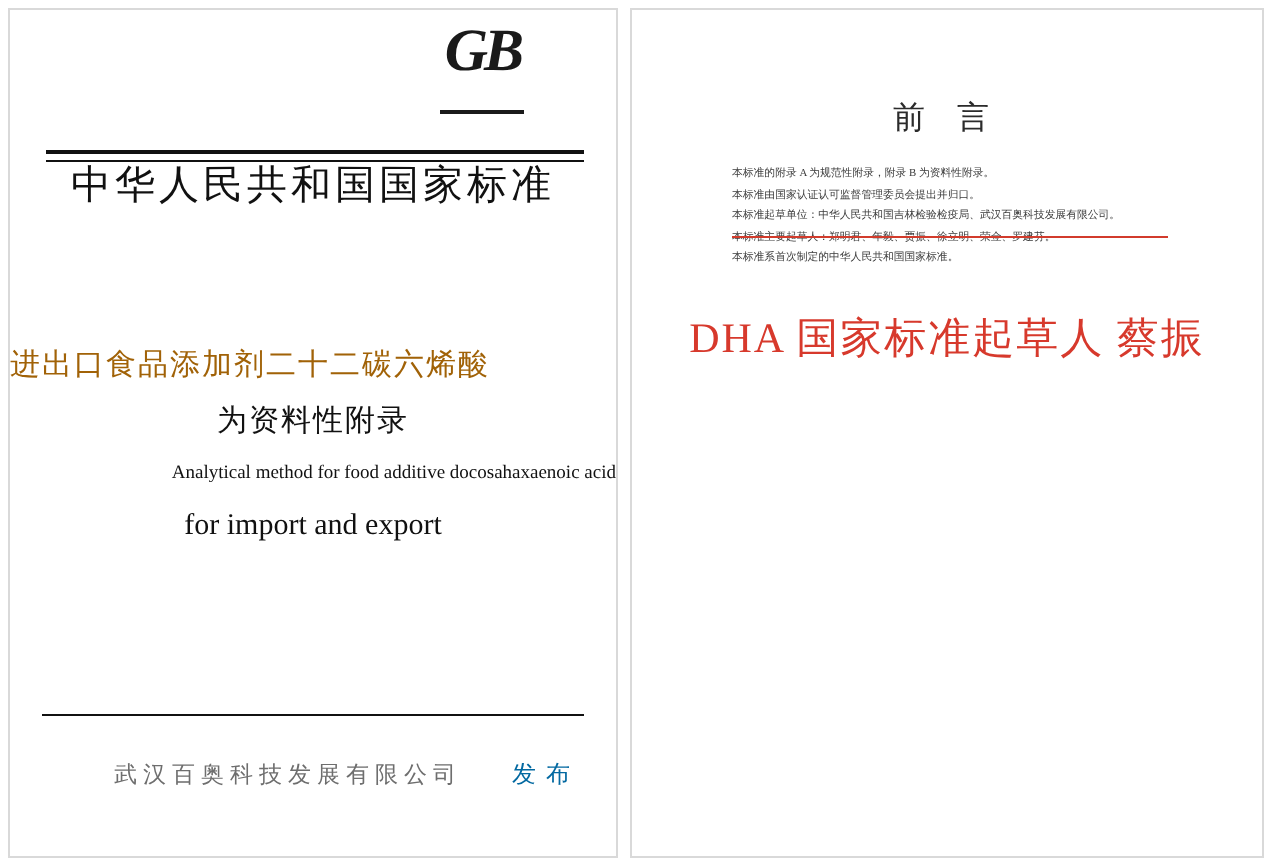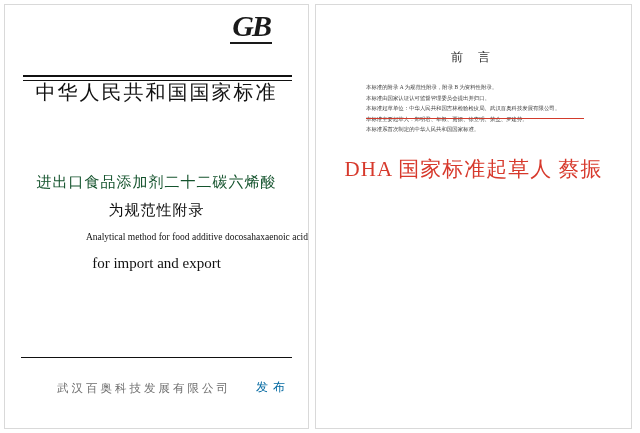--- a/index.html
+++ b/index.html
@@ -36,29 +36,29 @@
     width: 317px;
     height: 425px;
     margin: 4px 4px 4px 2px;
     border: 1px solid #d9d9d9;
     box-sizing: border-box;
   }
   
   .gb-logo {
     position: absolute;
     top: 6px;
-    right: 36px;
+    right: 46px;
     font-family: "Liberation Serif", serif;
     font-weight: bold;
     font-size: 30px;
     letter-spacing: -2px;
     color: #1a1a1a;
     line-height: 1;
     border-bottom: 2px solid #1a1a1a;
-    padding: 0 2px 1px 2px;
+    padding: 0 2px 14px 2px;
   }
   .gb-logo .g, .gb-logo .b {
     display: inline-block;
     font-style: italic;
   }
   .std-title {
     position: absolute;
     top: 38px;
     left: 0;
     width: 100%;
@@ -82,24 +82,24 @@
     top: 75px;
     left: 18px;
     width: 269px;
     border-top: 1px solid #111111;
   }
   .main-title-cn {
     position: absolute;
     top: 168px;
     left: 0;
     width: 100%;
-    text-align: center;
+    text-align: left;
     font-family: "Liberation Serif", serif;
     font-size: 15px;
-    color: #14532d;
+    color: #a16207;
     letter-spacing: 1px;
   }
   .main-title-cn2 {
     position: absolute;
     top: 196px;
     left: 0;
     width: 100%;
     text-align: center;
     font-family: "Liberation Serif", serif;
     font-size: 15px;
@@ -158,21 +158,21 @@
     letter-spacing: 1px;
   }
   
   .foreword-title {
     position: absolute;
     top: 44px;
     left: 0;
     width: 100%;
     text-align: center;
     font-family: "Liberation Serif", serif;
-    font-size: 12px;
+    font-size: 16px;
     letter-spacing: 6px;
     color: #2b2b2b;
   }
   .foreword-body {
     position: absolute;
     top: 78px;
     left: 50px;
     width: 222px;
     font-family: "Liberation Serif", serif;
     font-size: 5.4px;
@@ -210,21 +210,21 @@
 
   <div class="page page-left">
     <div class="gb-logo">
       <span class="g">GB</span>
     </div>
     <div class="std-title">中华人民共和国国家标准</div>
     <div class="rule-top"></div>
     <div class="rule-top-thin"></div>
 
     <div class="main-title-cn">进出口食品添加剂二十二碳六烯酸</div>
-    <div class="main-title-cn2">为规范性附录</div>
+    <div class="main-title-cn2">为资料性附录</div>
     <div class="main-title-en">Analytical method for food additive docosahaxaenoic acid</div>
     <div class="main-title-en2">for import and export</div>
 
     <div class="rule-bottom"></div>
     <div class="issuer">
       <div class="line2">武汉百奥科技发展有限公司</div>
     </div>
     <div class="publish">发 布</div>
   </div>
 

